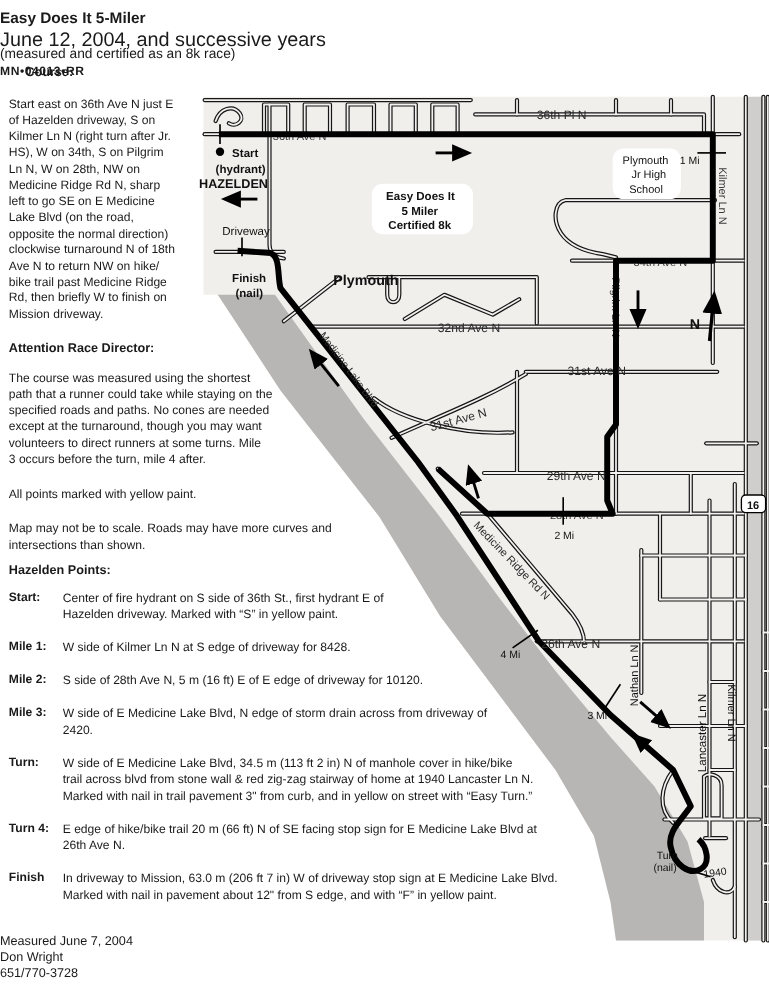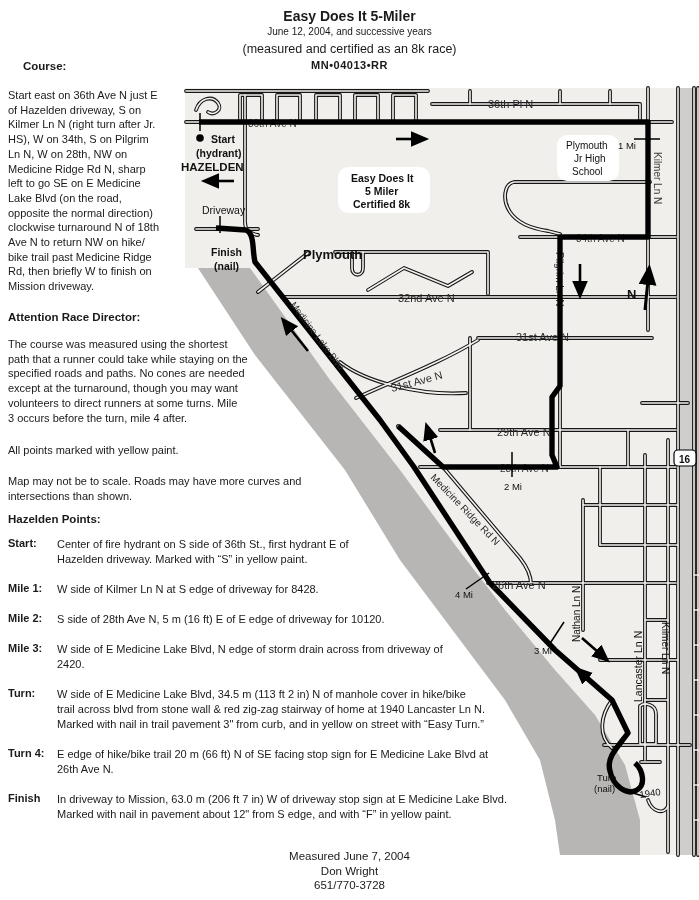--- a/index.html
+++ b/index.html
@@ -1,22 +1,22 @@
 <!DOCTYPE html>
 <html><head>
 <meta charset="utf-8">
 <style>
   html,body{margin:0;padding:0;background:#fff;}
   #page{position:relative;width:699px;height:900px;background:#ffffff;overflow:hidden;
         font-family:"Liberation Sans",sans-serif;color:#1a1a1a;}
   .abs{position:absolute;}
   .b{font-weight:bold;}
-  .ctr{text-align:center;width:699px;left:0;}
+  .ctr{width:699px;left:0;}
   #title{top:8px;font-size:14px;}
-  #sub1{top:26px;font-size:10px;}
+  #sub1{top:26px;font-size:18px;}
   #sub2{top:42px;font-size:12.5px;}
   #cert{top:59px;font-size:11px;letter-spacing:.5px;}
   .heading{font-size:11.5px;font-weight:bold;}
   .body-txt{font-size:11px;line-height:14.7px;white-space:pre-line;}
   #course-head{left:8px;top:60px;margin-left:15px;}
   #course-body{left:8px;top:88px;width:180px;}
   #attn-head{left:8px;top:311px;}
   #attn-p1{left:8px;top:337px;width:360px;}
   #attn-p2{left:8px;top:443px;width:360px;}
   #attn-p3{left:8px;top:474px;width:380px;}

